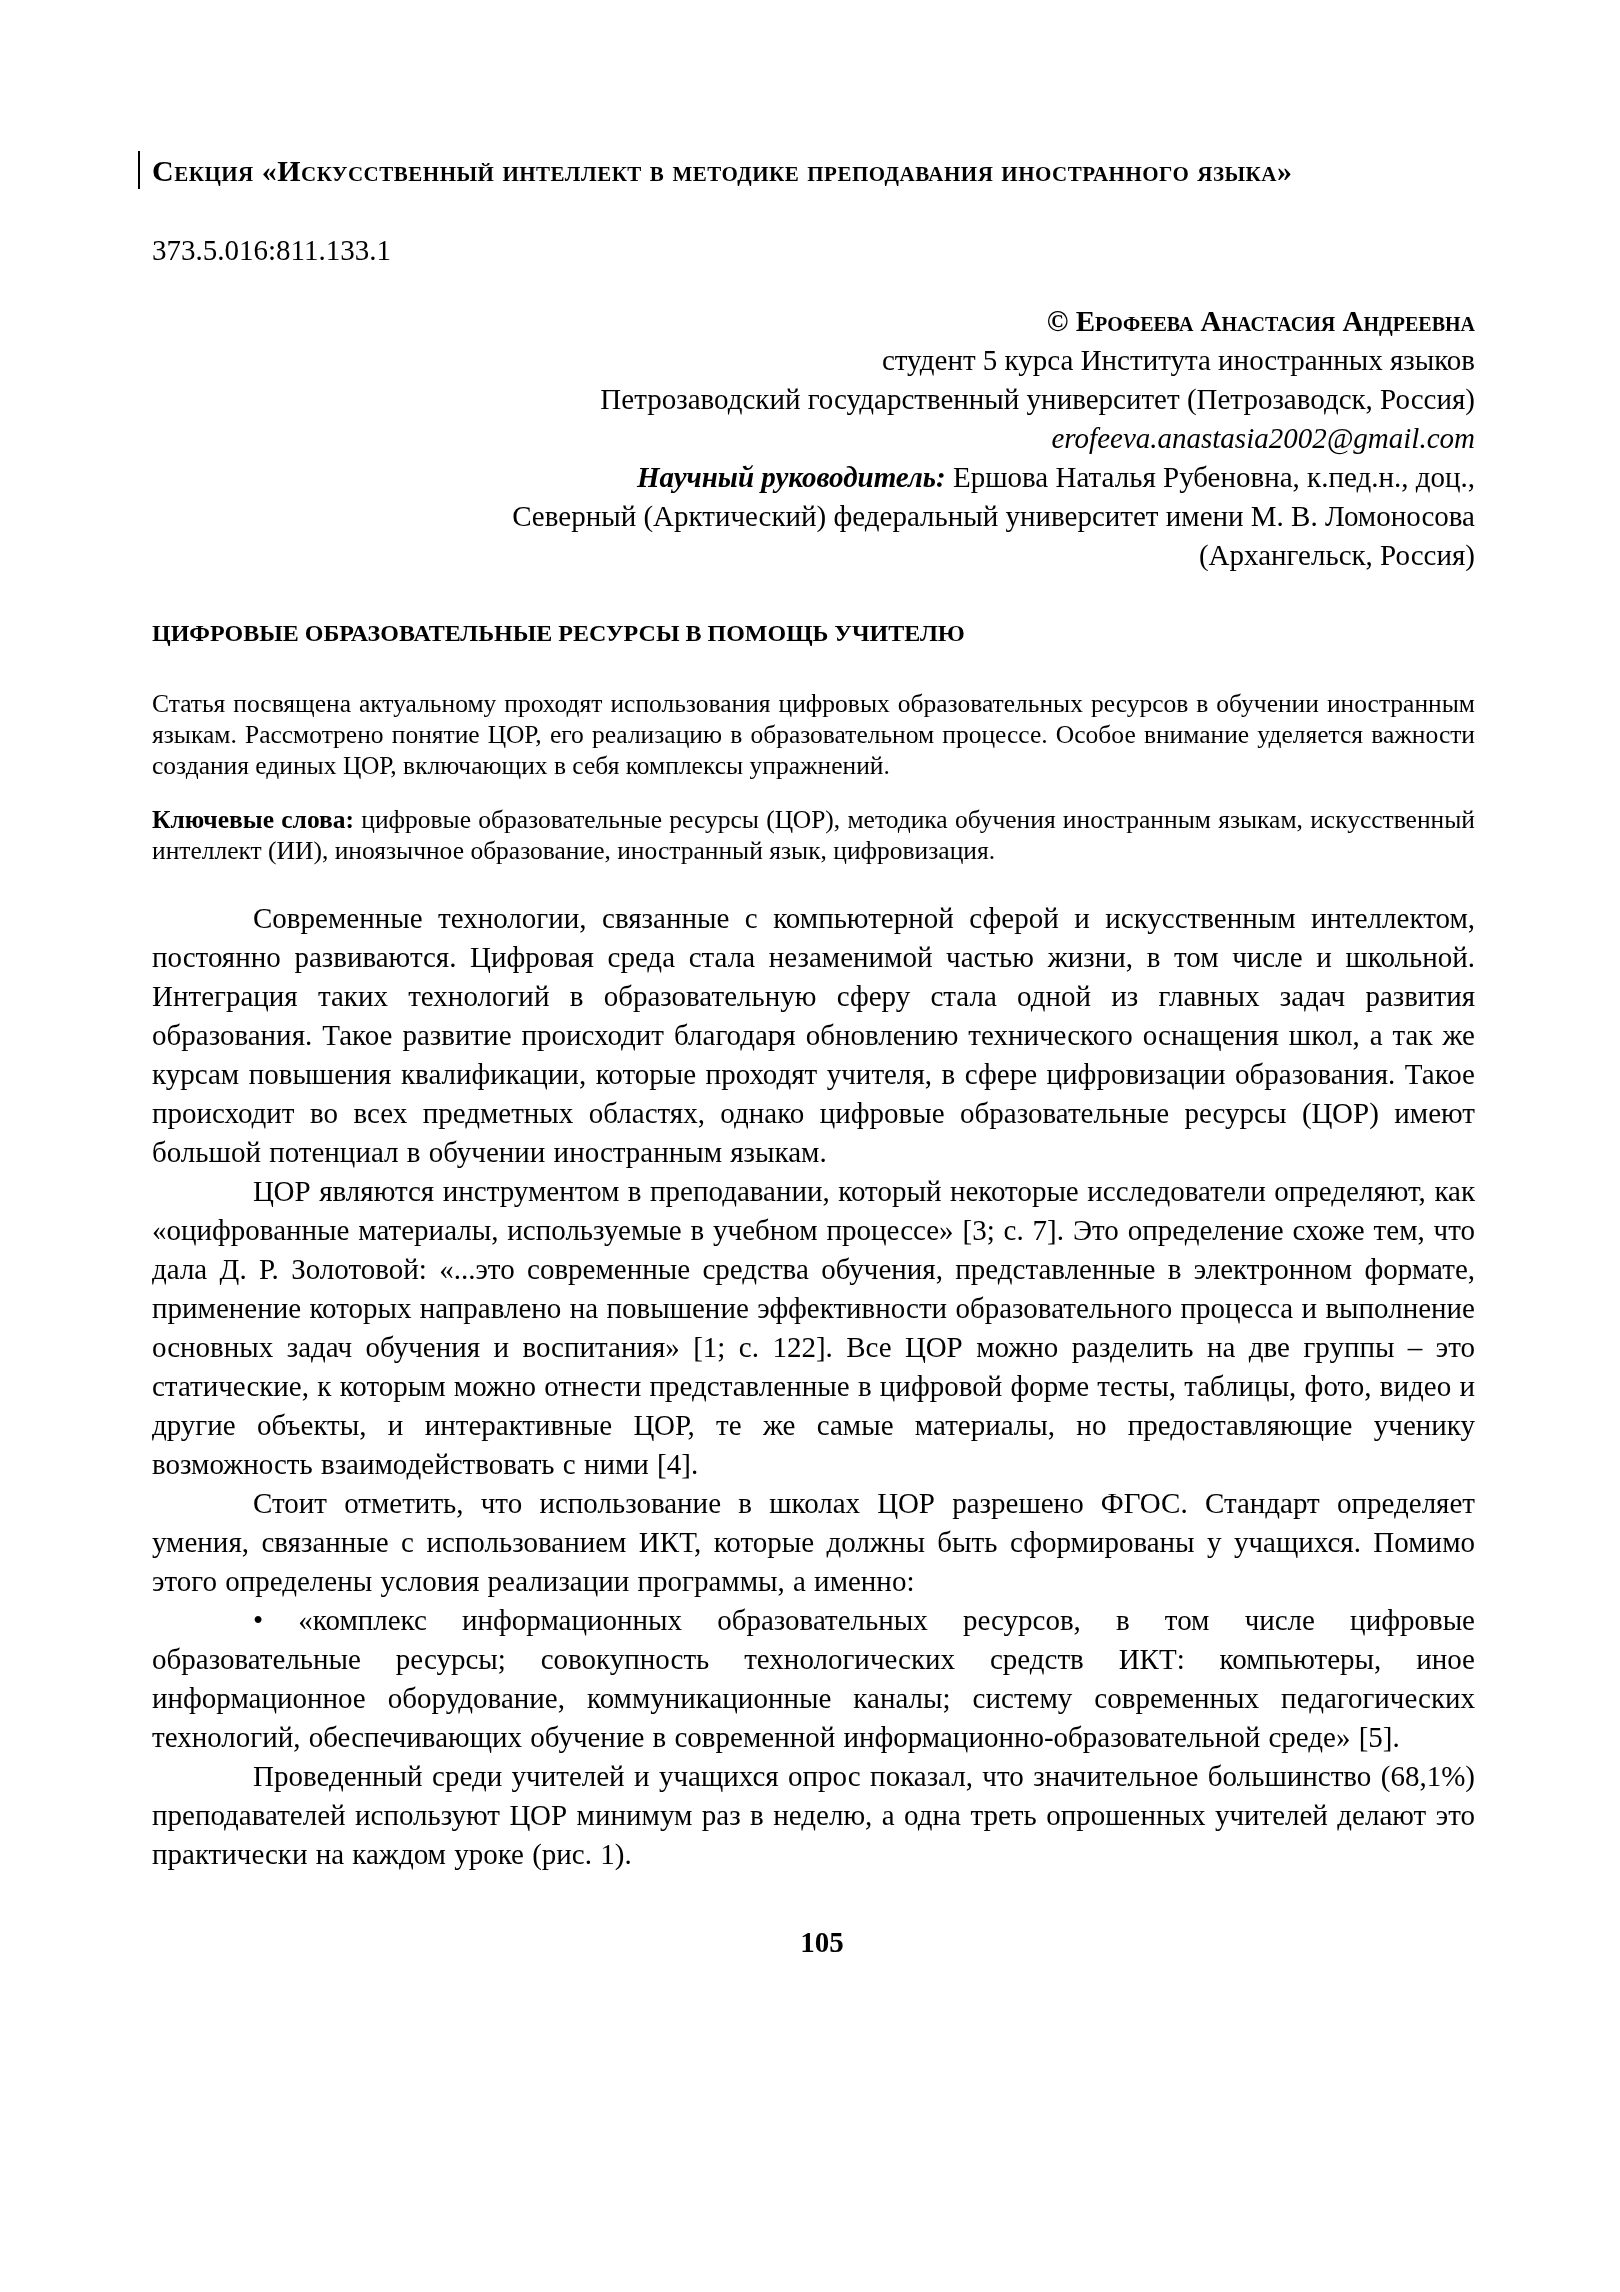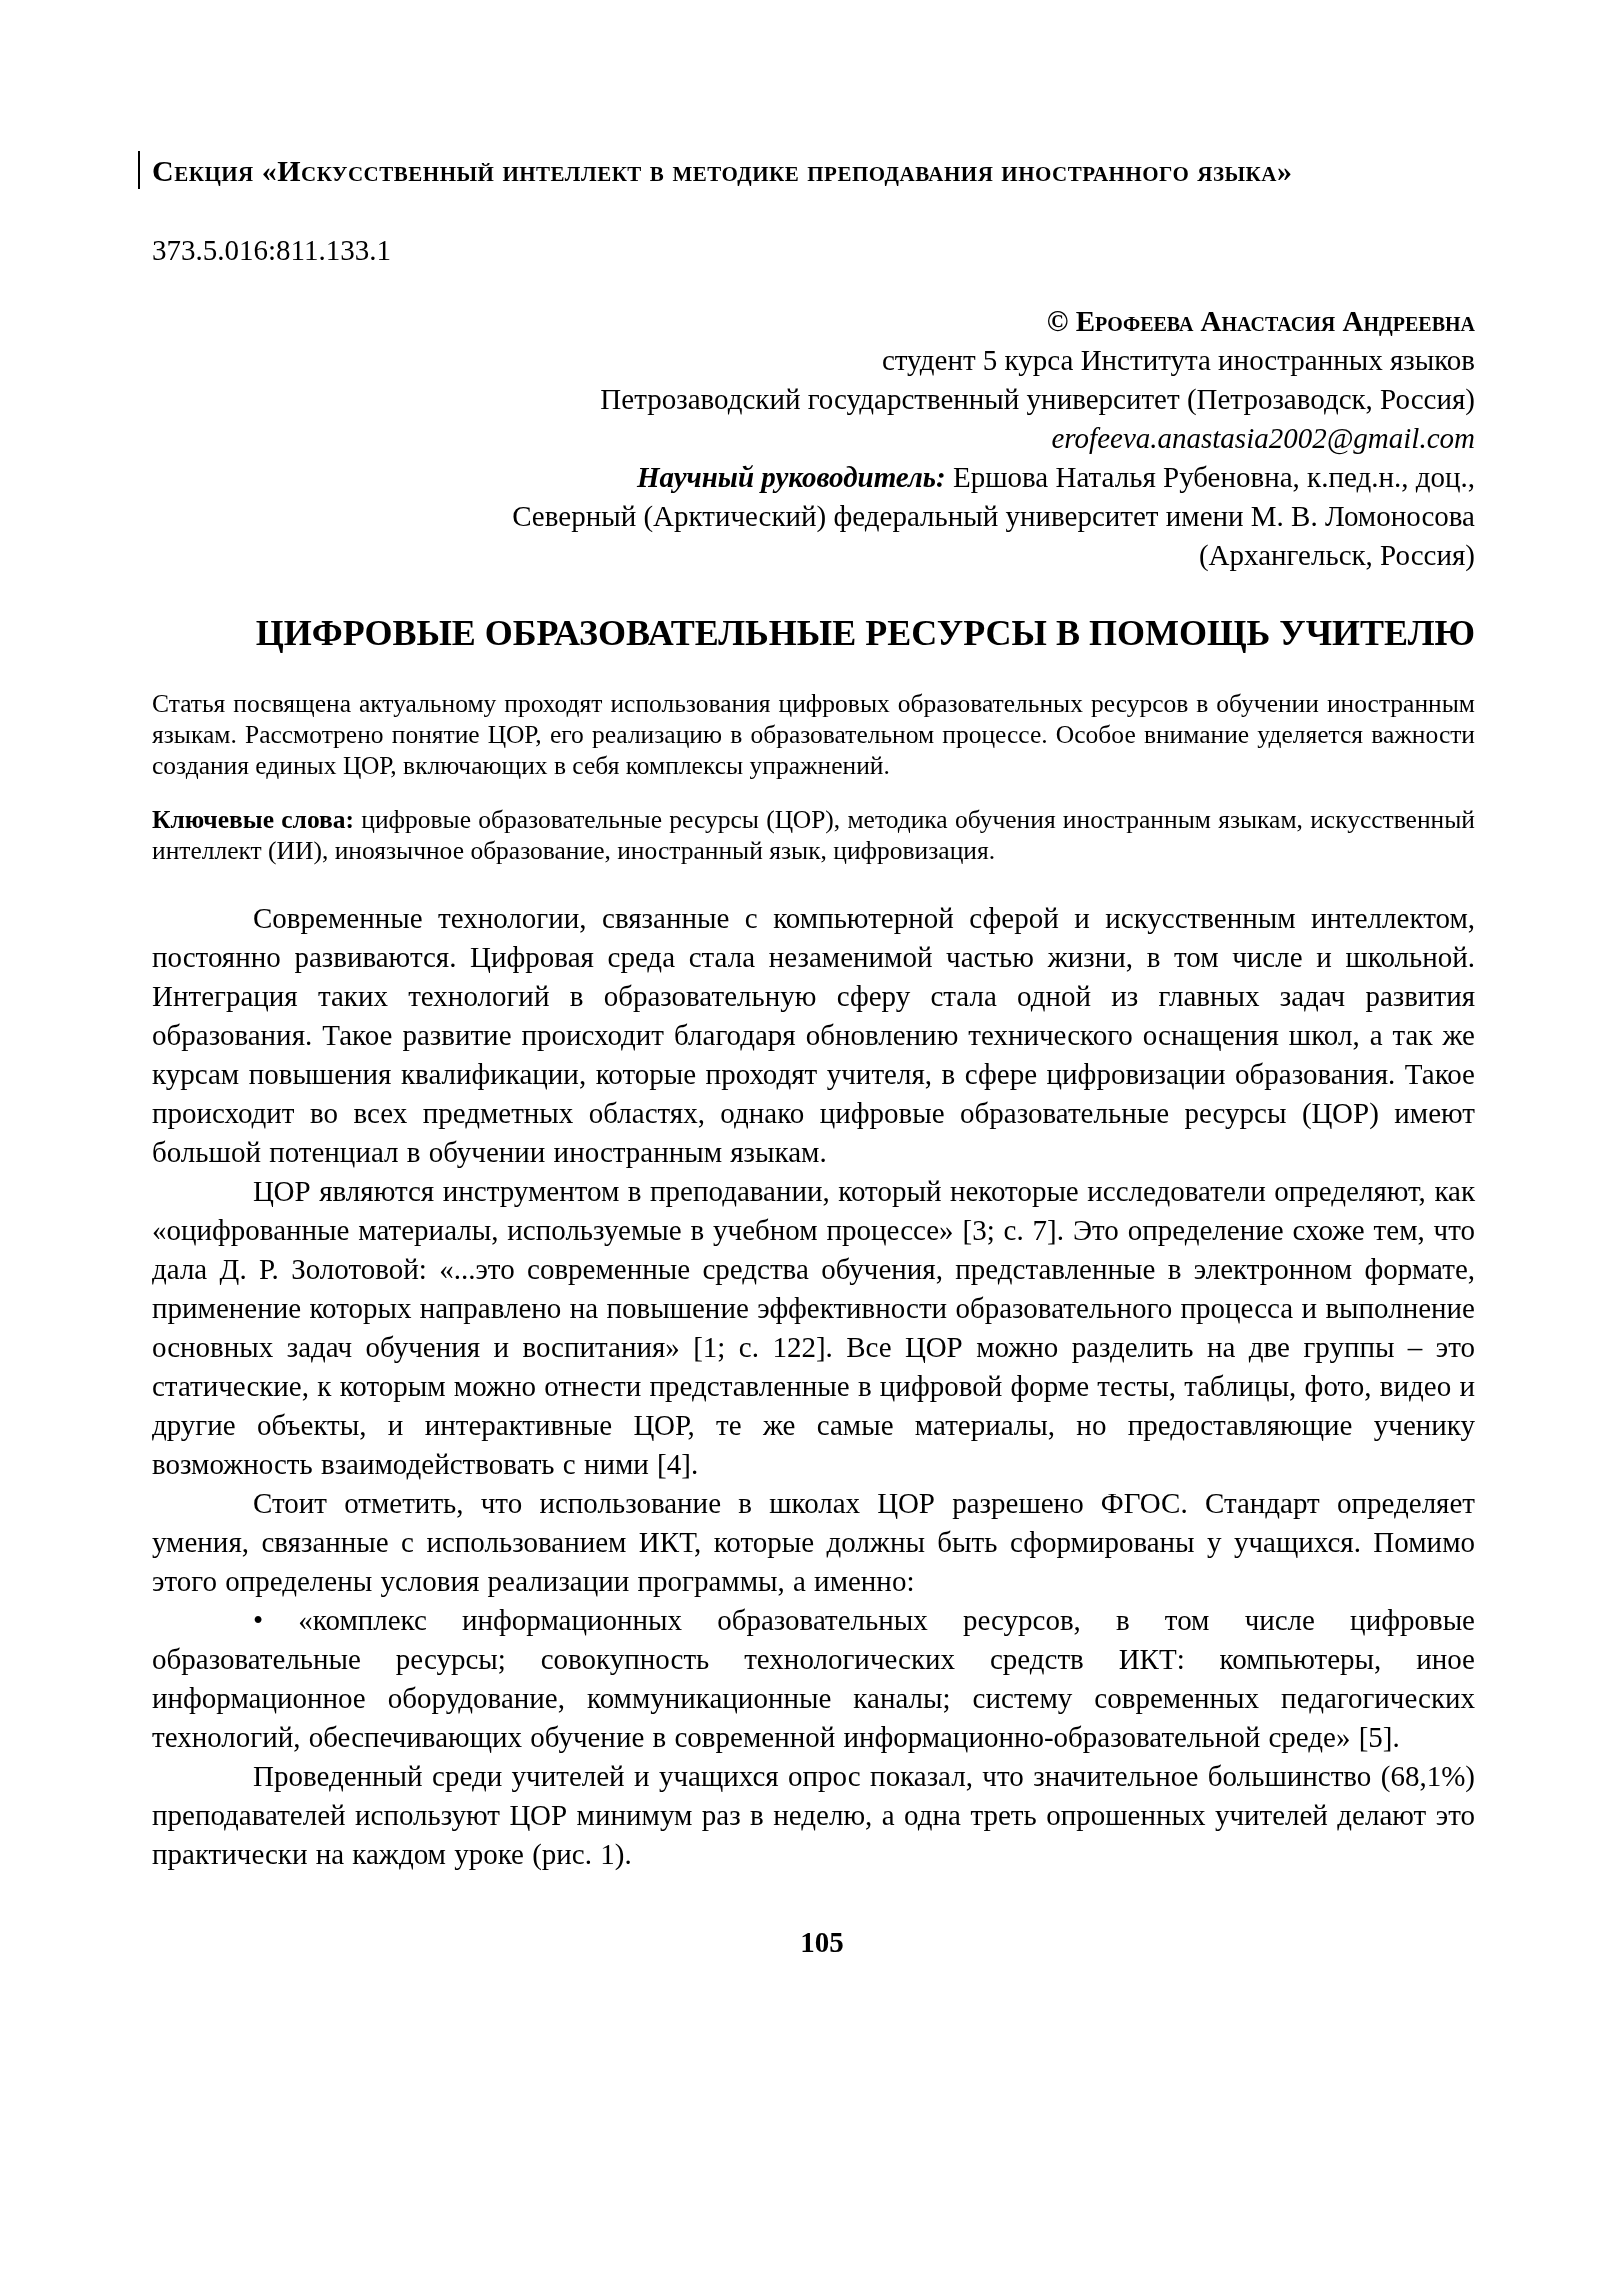--- a/index.html
+++ b/index.html
@@ -61,24 +61,24 @@
   .author-name {
     font-weight: bold;
     font-variant: small-caps;
     font-family: Liberation Serif, serif;
   }
   .email { font-style: italic; }
   .advisor-label { font-weight: bold; font-style: italic; }
 
   .article-title {
     margin-top: 39px;
-    font-size: 36px;
+    font-size: 24px;
     font-weight: bold;
     line-height: 39px;
-    text-align: right;
+    text-align: left;
   }
 
   .abstract {
     margin-top: 35px;
     font-size: 25.5px;
     line-height: 31px;
     text-align: justify;
   }
   .keywords {
     margin-top: 23px;

